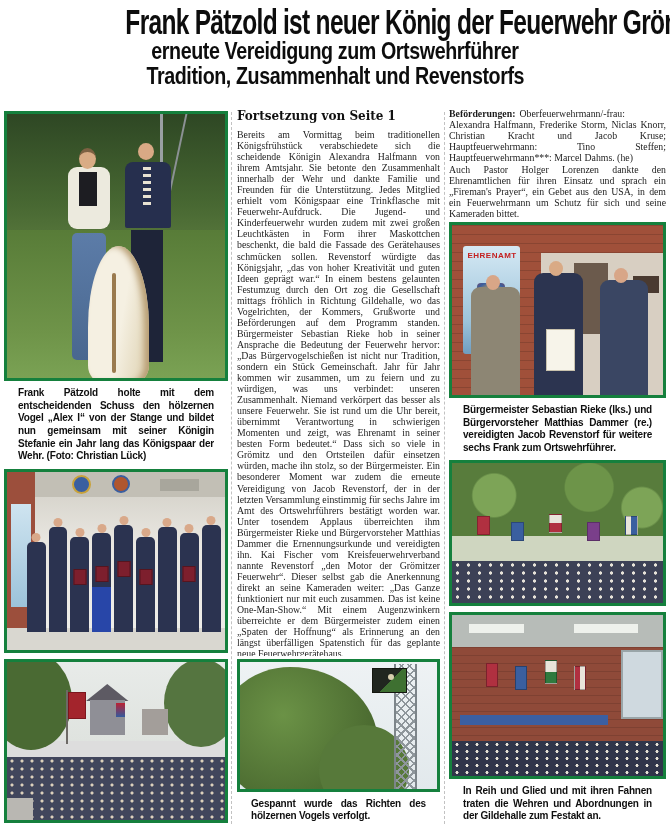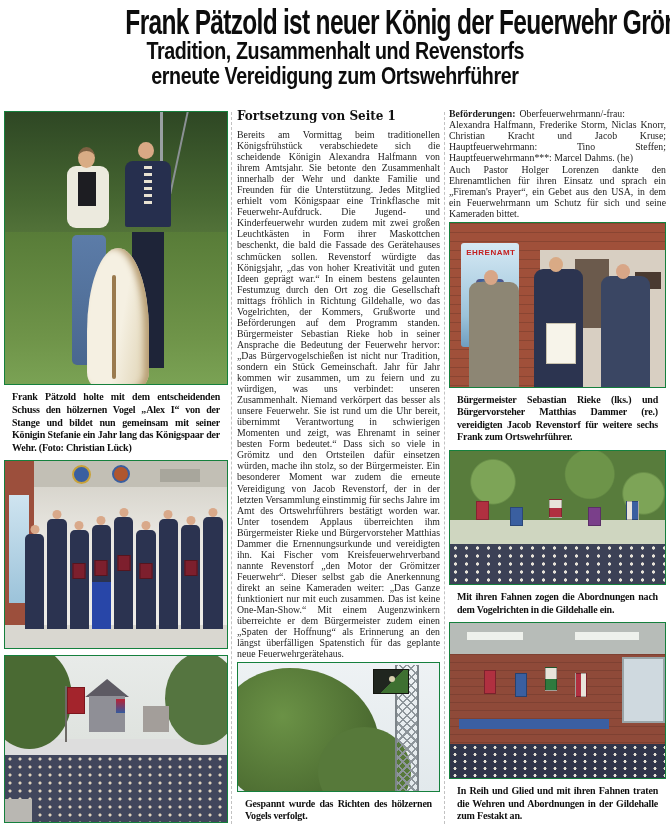--- a/index.html
+++ b/index.html
@@ -27,24 +27,24 @@
   .col-right{left:449px;width:217px;}
 
   .continuation{flex:0 0 auto;font-family:"DejaVu Serif",serif;font-weight:700;font-size:12px;
                 margin:1px 0 6px;color:#111;}
   .bodytext{flex:0 1 auto;min-height:0;overflow:hidden;font-size:9.8px;line-height:11.05px;
             text-align:justify;color:#1c1c1c;}
   .bodytext p{margin:0;}
   .bodytext p + p{margin-top:1px;}
   .runin{font-weight:700;margin-right:4px;}
 
-  .caption{flex:0 0 auto;font-family:Liberation Serif, serif;font-weight:700;font-size:10px;
-           letter-spacing:-0.2px;line-height:12.6px;text-align:justify;color:#0f0f0f;margin:3px 8px 3px;}
-
-  .photo{position:relative;flex:1 1 auto;min-height:40px;margin:3px 0;border:1px solid #15803d;
+  .caption{flex:0 0 auto;font-family:Liberation Sans, sans-serif;font-weight:700;font-size:10px;
+           letter-spacing:-0.2px;line-height:12.6px;text-align:justify;color:#0f0f0f;margin:3px 14px 3px;}
+
+  .photo{position:relative;flex:1 1 auto;min-height:40px;margin:3px 0;border:3px solid #15803d;
          overflow:hidden;background:#ddd;}
   .ph-koenigspaar{flex-basis:238px;}
   .ph-befoerderte{flex-basis:152px;}
   .ph-festumzug{flex-basis:132px;}
   .ph-vogelrichten{flex-basis:128px;}
   .ph-vereidigung{flex-basis:150px;}
   .ph-einzug{flex-basis:120px;}
   .ph-festakt{flex-basis:142px;}
   .art{position:absolute;}
 
@@ -164,22 +164,22 @@
             background-image:radial-gradient(circle,rgba(238,233,220,0.95) 1.3px,transparent 1.8px);
             background-size:10px 7px;}
 </style>
 </head>
 <body>
 
 <div class="page">
 
   <div class="header">
     <span class="headline-line"><span class="headline">Frank Pätzold ist neuer König der Feuerwehr Grömitz</span></span>
+    <span class="headline-line"><span class="subheadline">erneute Vereidigung zum Ortswehrführer</span></span>
     <span class="headline-line"><span class="subheadline">Tradition, Zusammenhalt und Revenstorfs</span></span>
-    <span class="headline-line"><span class="subheadline">erneute Vereidigung zum Ortswehrführer</span></span>
   </div>
 
   <div class="col-rule rule-1"></div>
   <div class="col-rule rule-2"></div>
 
   <div class="col col-left">
 
     <div class="photo ph-koenigspaar">
       <div class="art p1-hedge"></div>
       <div class="art p1-grass"></div>
@@ -279,21 +279,20 @@
     <div class="photo ph-einzug">
       <div class="art p6-trees"></div>
       <div class="art p6-light"></div>
       <div class="art p6-flag p6-f1"></div>
       <div class="art p6-flag p6-f2"></div>
       <div class="art p6-flag p6-f3"></div>
       <div class="art p6-flag p6-f4"></div>
       <div class="art p6-flag p6-f5"></div>
       <div class="art p6-crowd"></div>
     </div>
-    <div class="caption">Mit ihren Fahnen zogen die Abordnungen nach dem Vogelrichten in die Gildehalle ein.</div>
 
     <div class="photo ph-festakt">
       <div class="art p7-ceiling"></div>
       <div class="art p7-lightbar1"></div>
       <div class="art p7-lightbar2"></div>
       <div class="art p7-wall"></div>
       <div class="art p7-window"></div>
       <div class="art p7-bluestrip"></div>
       <div class="art p7-flag p7-g1"></div>
       <div class="art p7-flag p7-g2"></div>

